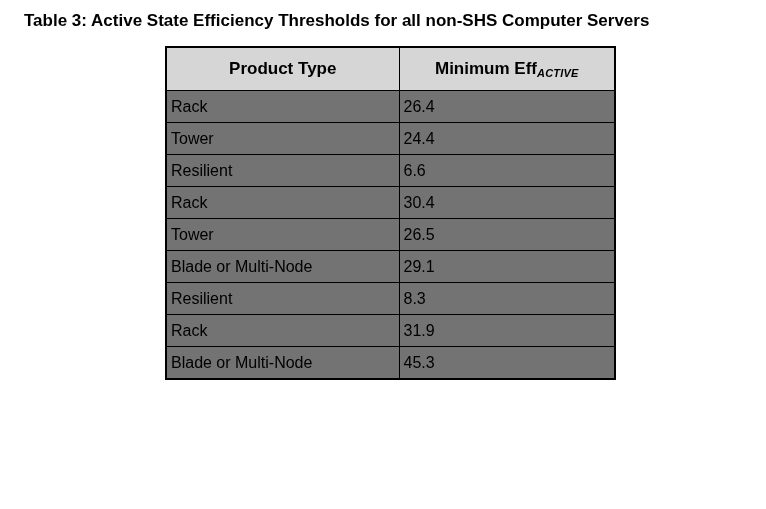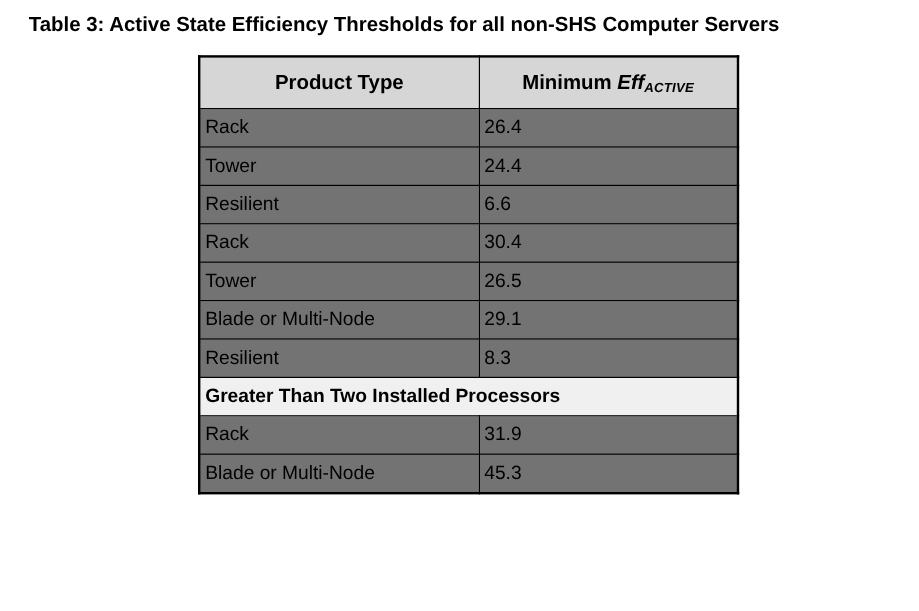--- a/index.html
+++ b/index.html
@@ -57,21 +57,20 @@
     height: 31px;
     background: #f0f0f0;
     font-weight: bold;
   }
   .spec-table td.cell {
     height: 31px;
     background: #737373;
     font-weight: normal;
   }
   .metric-em {
-    font-style: italic;
     font-weight: bold;
   }
   .metric-sub {
     font-style: italic;
     font-weight: bold;
     font-size: 11px;
     vertical-align: -3px;
     letter-spacing: 0.2px;
   }
 </style>
@@ -118,23 +117,20 @@
       <tr>
         <td class="cell">Blade or Multi-Node</td>
         <td class="cell">29.1</td>
       </tr>
       <tr>
         <td class="cell">Resilient</td>
         <td class="cell">8.3</td>
       </tr>
 
       <tr>
-        <td class="section" colspan="2">Greater Than Two Installed Processors</td>
-      </tr>
-      <tr>
         <td class="cell">Rack</td>
         <td class="cell">31.9</td>
       </tr>
       <tr>
         <td class="cell">Blade or Multi-Node</td>
         <td class="cell">45.3</td>
       </tr>
     </tbody>
   </table>
 

